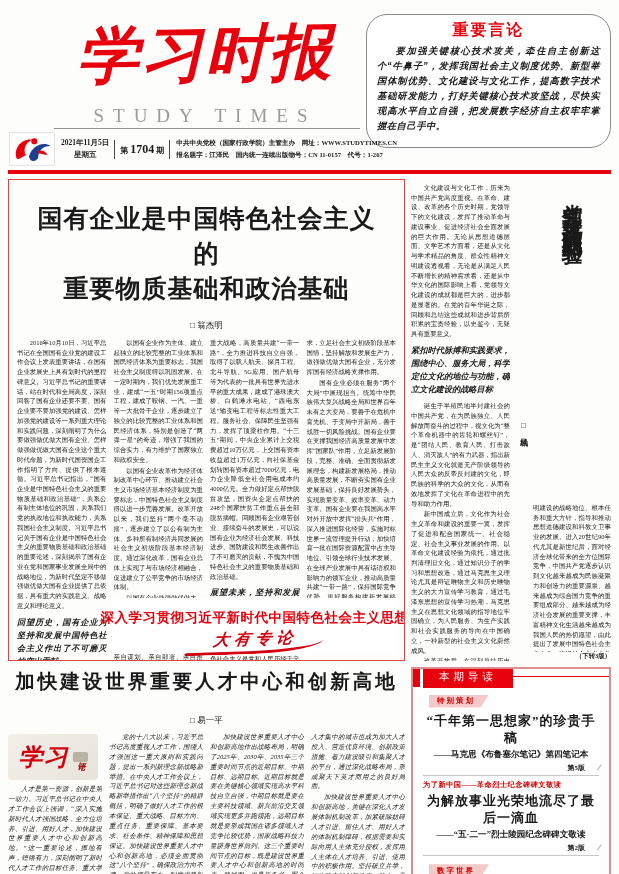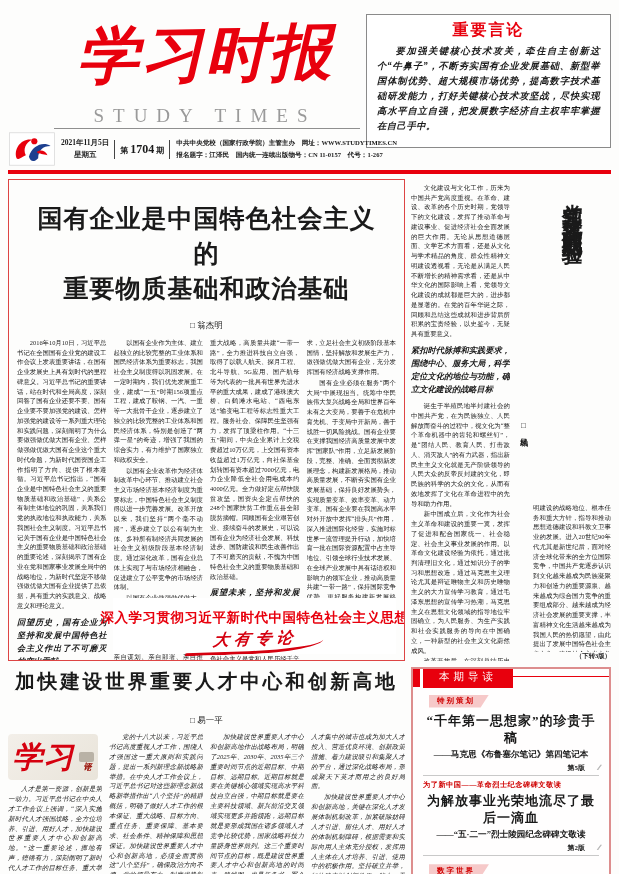--- a/index.html
+++ b/index.html
@@ -23,21 +23,21 @@
     font-size:19px;letter-spacing:9px;line-height:1.0;
   }
   .brand-rule{margin-left:46px;border-top:1.5px solid #8f8f8f;margin-top:3px;}
   .info-bar{display:flex;align-items:center;margin-top:3px;}
   .emblem{width:48px;height:34px;flex:0 0 auto;}
   .date-block{font-size:7.5px;font-weight:bold;text-align:center;line-height:1.6;padding:0 5px;white-space:nowrap;}
   .issue-block{border-left:1px solid #444;border-right:1px solid #444;padding:2px 5px;font-weight:bold;font-size:8px;white-space:nowrap;}
   .issue-block b{font-size:12px;}
   .pub-block{font-size:6.6px;font-weight:bold;line-height:1.8;padding-left:6px;white-space:nowrap;}
   .remarks{
-    flex:1;margin:8px 0 0 6px;border:1.2px solid #8a8a8a;border-radius:0;
+    flex:1;margin:8px 0 0 6px;border:1.2px solid #8a8a8a;border-radius:21px;
     padding:5px 10px 4px;height:134px;background:#fff;
   }
   .remarks-title{color:#e8000d;font-weight:900;font-size:16px;text-align:center;letter-spacing:2px;margin-bottom:3px;}
   .remarks-body{
     font-size:9.3px;font-weight:bold;font-style:italic;line-height:1.62;
     text-align:justify;text-indent:2em;letter-spacing:.5px;
   }
   .red-bar{height:4px;background:#e8000d;margin-top:4px;}
 
   
@@ -106,21 +106,21 @@
   .bottom-article{margin-top:7px;border-bottom:1px solid #bbb;padding-bottom:2px;}
   .bottom-headline{font-size:19.5px;font-weight:900;text-align:center;letter-spacing:3px;}
   .bottom-byline{text-align:center;font-size:8.5px;margin:20px 0 5px;}
   .bottom-cols{display:flex;gap:7px;height:168px;overflow:hidden;}
   .bottom-cols .col{font-style:italic;}
   .bottom-cols .bodyp{font-size:6.5px;}
   .xp-logo{
     height:46px;margin:2px 4px 4px 0;display:flex;align-items:center;justify-content:center;gap:4px;
     background:linear-gradient(135deg,#f3efe9 0%,#e9e4da 100%);border-radius:4px;
   }
-  .xp-logo .xl-cn{color:#d5000f;font-size:30px;font-weight:900;font-style:italic;letter-spacing:1px;}
+  .xp-logo .xl-cn{color:#d5000f;font-size:24px;font-weight:900;font-style:italic;letter-spacing:1px;}
   .xp-logo .xl-seal{
     background:#b9b2a6;color:#9e1b12;font-size:8px;font-weight:bold;writing-mode:vertical-rl;
     padding:3px 2px;border-radius:2px;letter-spacing:2px;
   }
 </style>
 </head>
 <body>
 
 <div class="page">
 
@@ -149,21 +149,21 @@
           <span>期</span>
         </span>
         <span class="pub-block">
           <span>中共中央党校（国家行政学院）主管主办　网址：WWW.STUDYTIMES.CN</span><br>
           <span>报名题字：江泽民　国内统一连续出版物号：CN 11-0157　代号：1-267</span>
         </span>
       </div>
     </div>
     <aside class="remarks">
       <div class="remarks-title">重要言论</div>
-      <div class="remarks-body">要加强关键核心技术攻关，牵住自主创新这个“牛鼻子”，不断夯实国有企业发展基础、新型举国体制优势、超大规模市场优势，提高数字技术基础研发能力，打好关键核心技术攻坚战，尽快实现高水平自立自强，把发展数字经济自主权牢牢掌握在自己手中。</div>
+      <div class="remarks-body">要加强关键核心技术攻关，牵住自主创新这个“牛鼻子”，发挥我国社会主义制度优势、新型举国体制优势、文化建设与文化工作，提高数字技术基础研发能力，打好关键核心技术攻坚战，尽快实现高水平自立自强，把发展数字经济自主权牢牢掌握在自己手中。</div>
     </aside>
   </header>
 
   <div class="red-bar"></div>
 
   <div class="main-grid">
 
     <div class="left-col">
 
       <article class="main-box">

